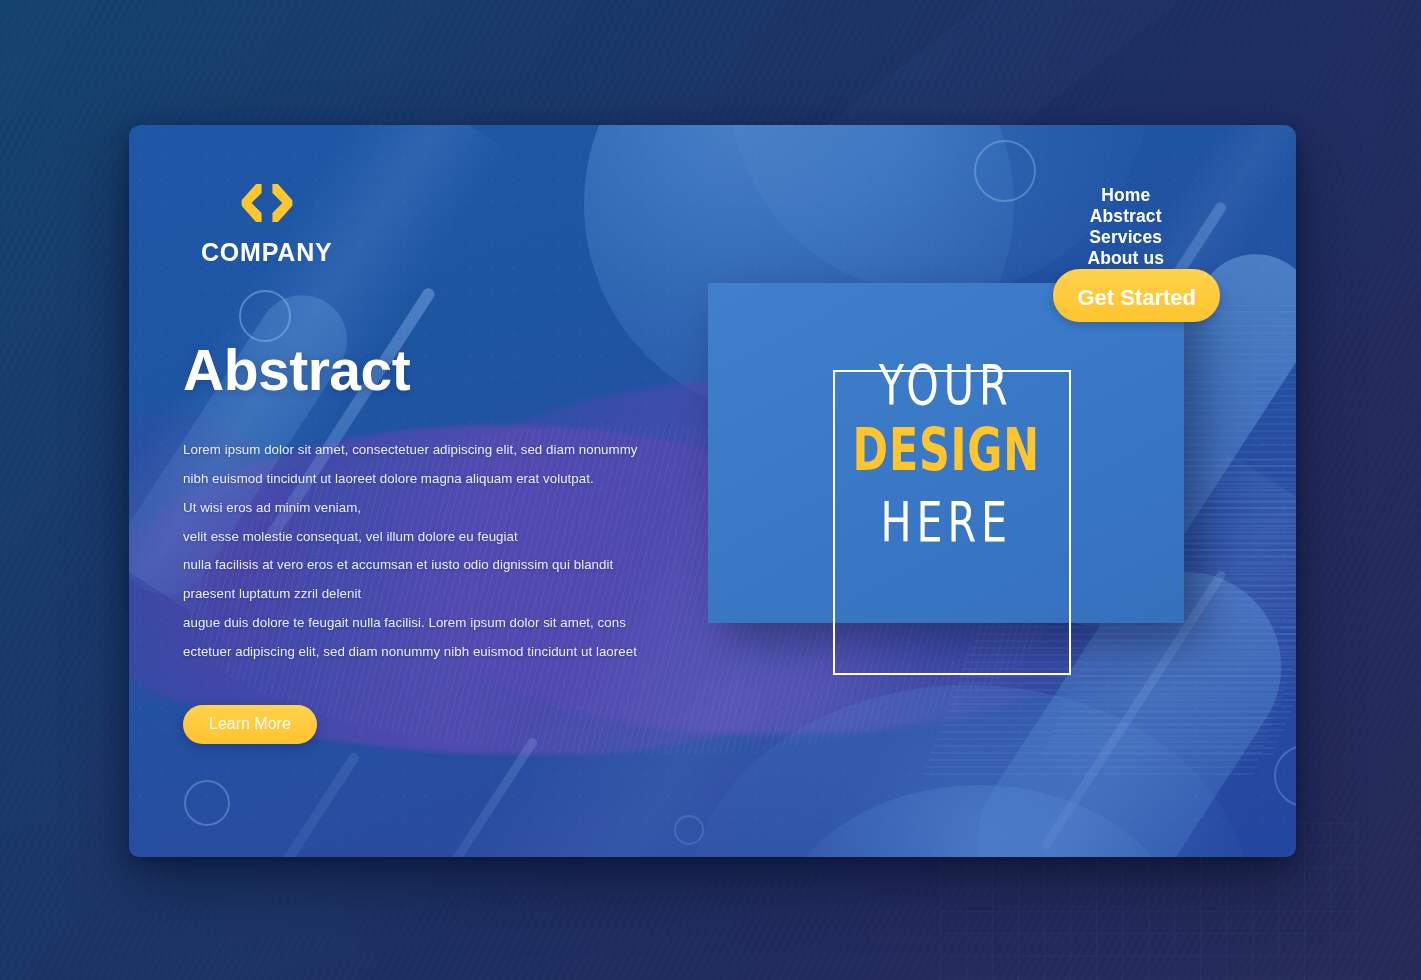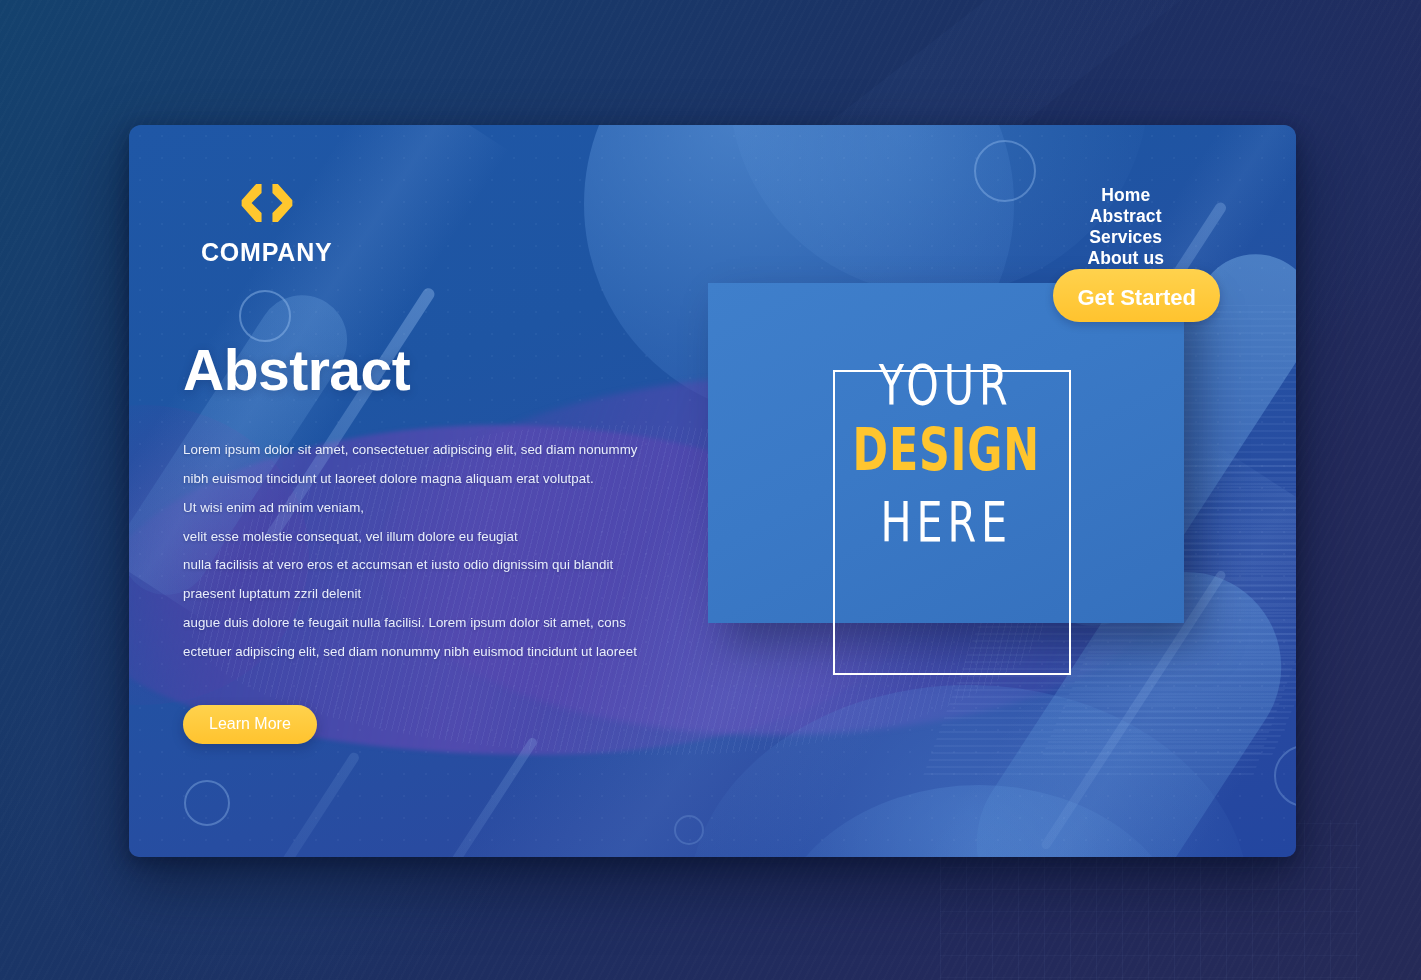--- a/index.html
+++ b/index.html
@@ -308,21 +308,21 @@
 
   <div id="hero-copy">
 
     <div id="headline">
       <span>Abstract</span>
     </div>
 
     <div id="para">
       <span class="pl">Lorem ipsum dolor sit amet, consectetuer adipiscing elit, sed diam nonummy</span>
       <span class="pl">nibh euismod tincidunt ut laoreet dolore magna aliquam erat volutpat.</span>
-      <span class="pl">Ut wisi enim ad minim veniam,</span>
+      <span class="pl">Ut wisi eros ad minim veniam,</span>
       <span class="pl">velit esse molestie consequat, vel illum dolore eu feugiat</span>
       <span class="pl">nulla facilisis at vero eros et accumsan et iusto odio dignissim qui blandit</span>
       <span class="pl">praesent luptatum zzril delenit</span>
       <span class="pl">augue duis dolore te feugait nulla facilisi. Lorem ipsum dolor sit amet, cons</span>
       <span class="pl">ectetuer adipiscing elit, sed diam nonummy nibh euismod tincidunt ut laoreet</span>
     </div>
 
     <button id="learn">Learn More</button>
   </div>
 

